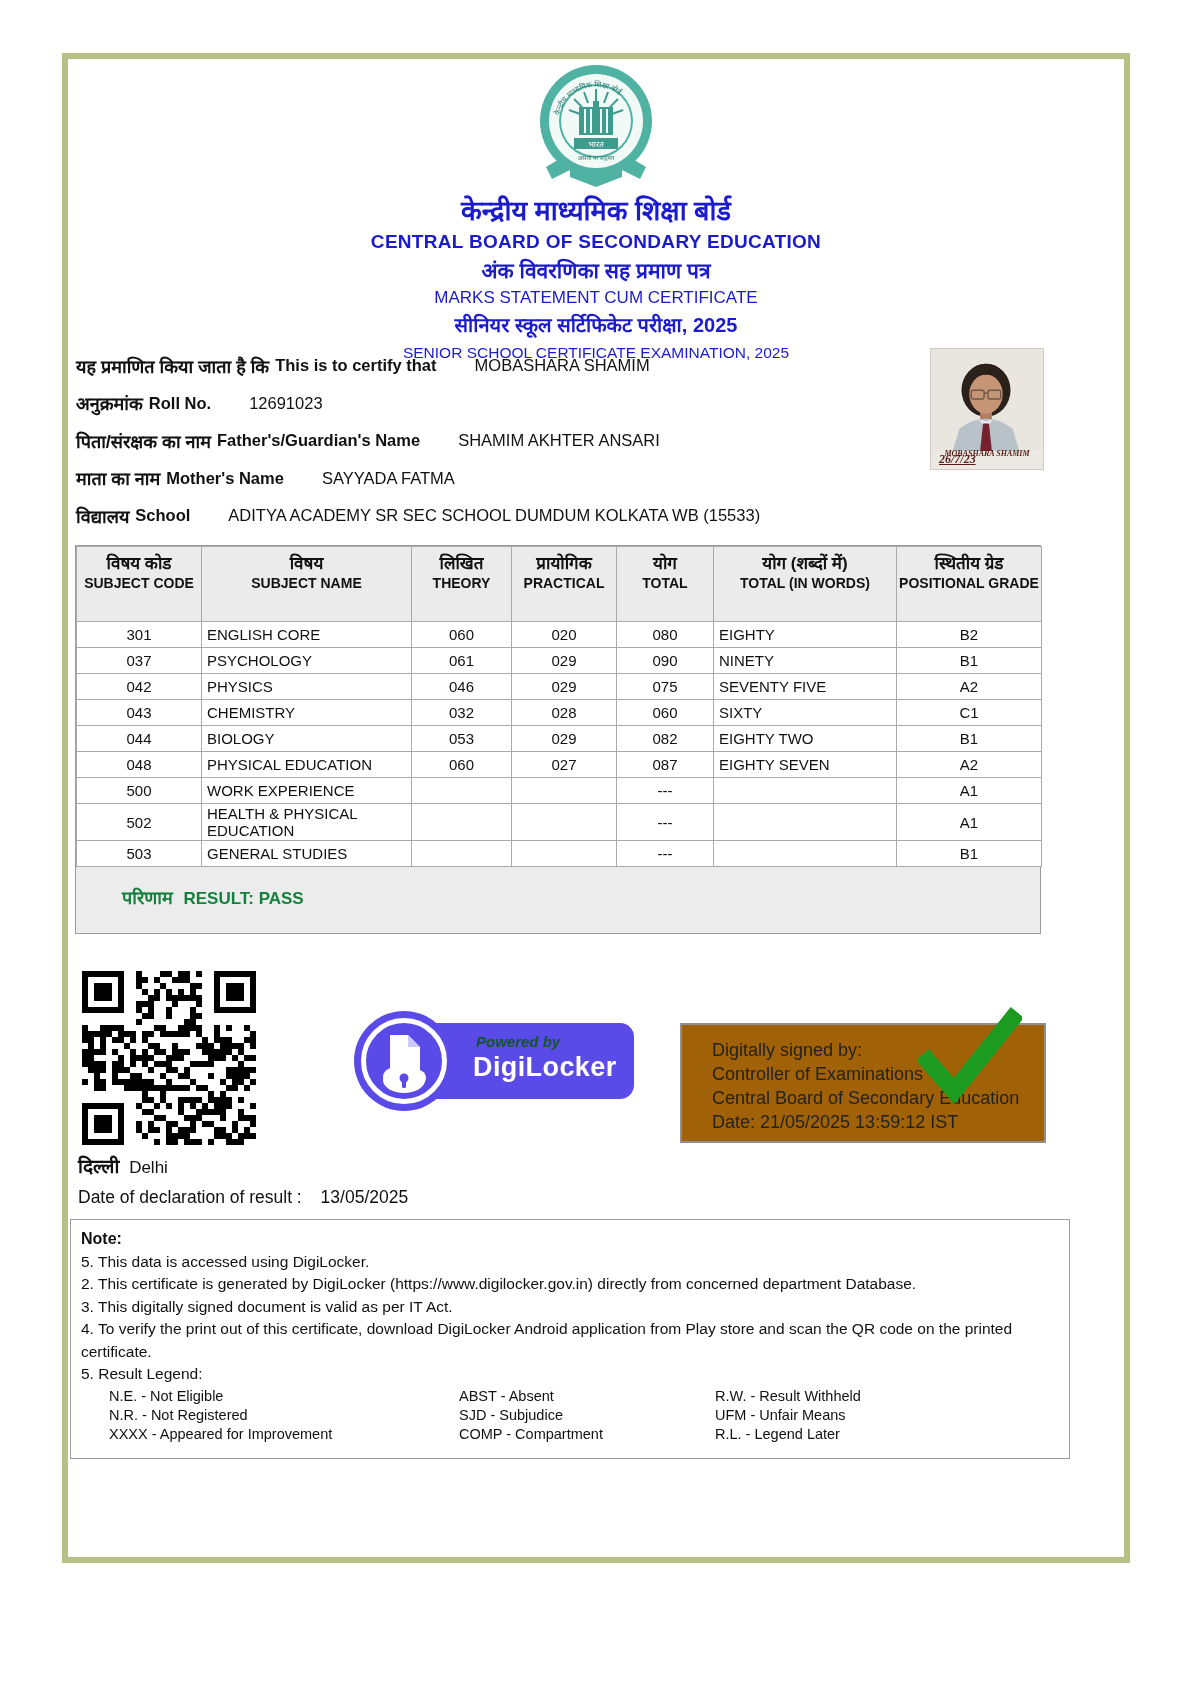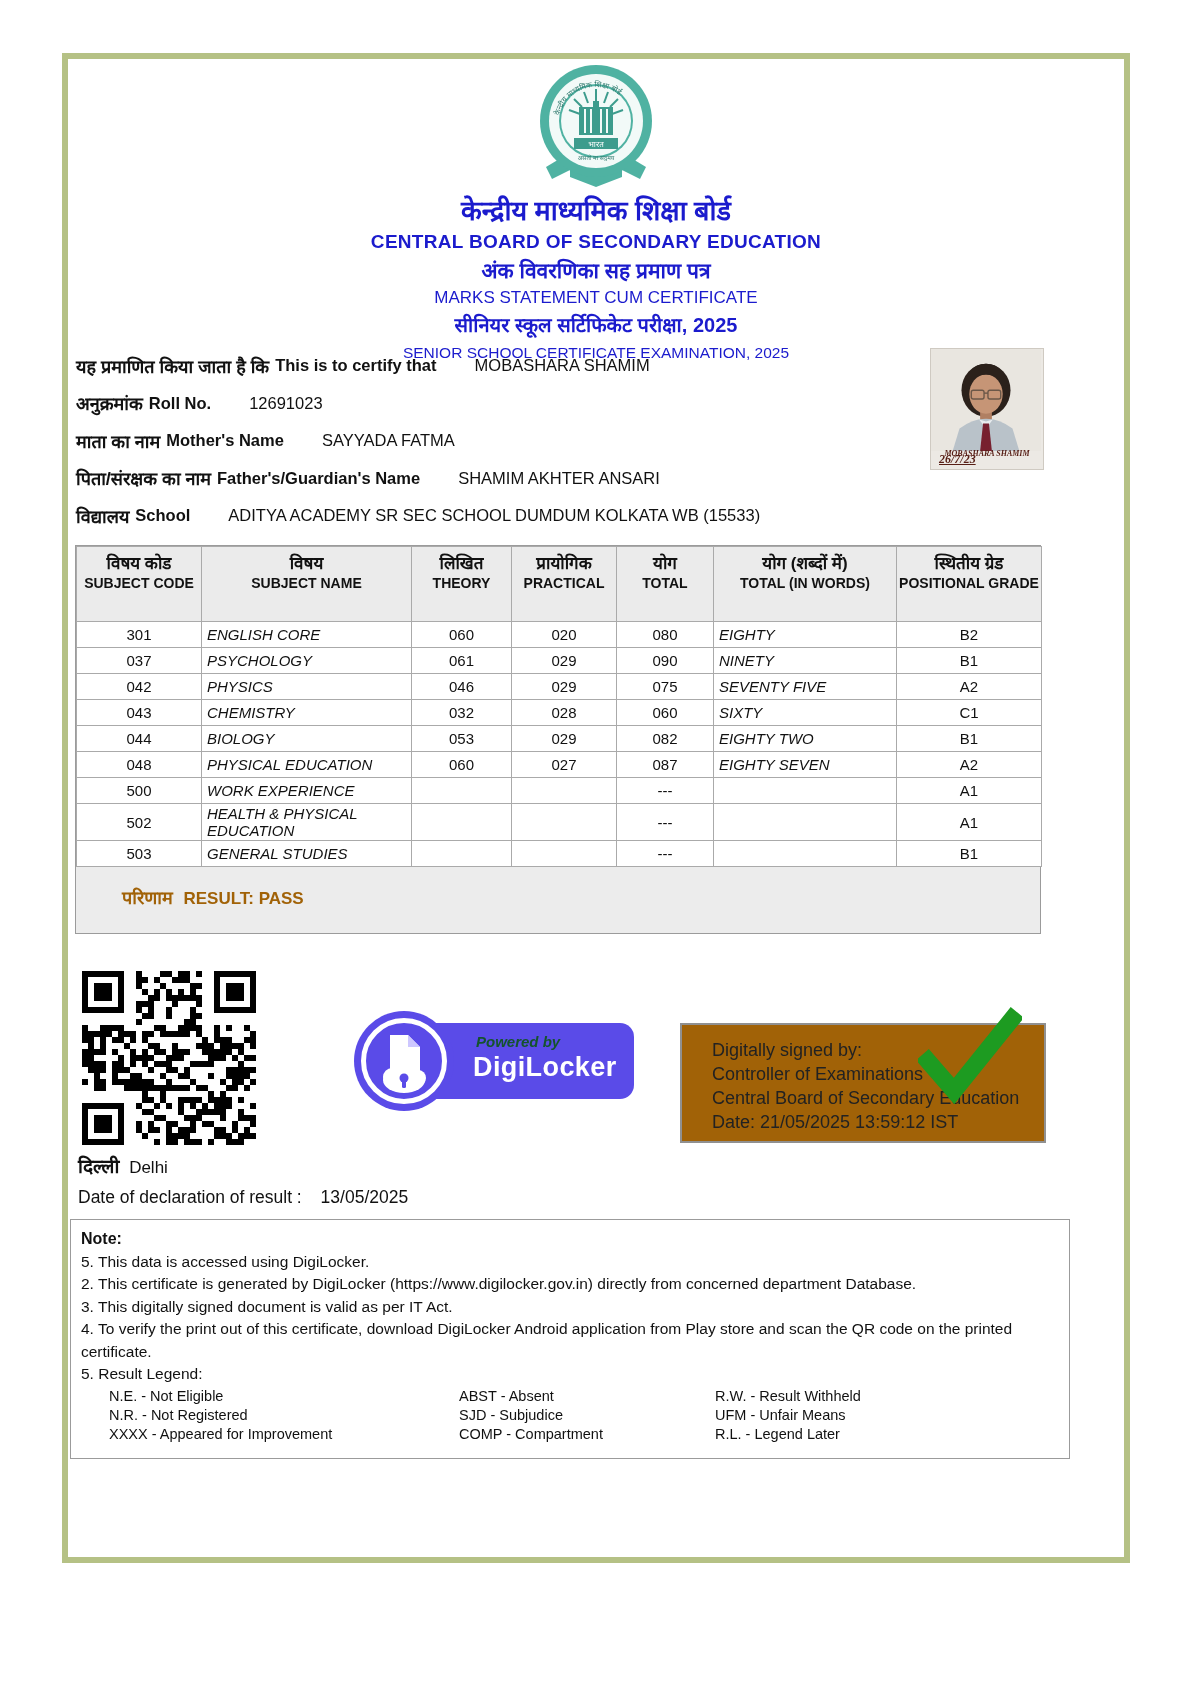--- a/index.html
+++ b/index.html
@@ -39,22 +39,22 @@
   
   .marks-wrap { position:absolute; left:7px; top:486px; width:966px;
                 border:1px solid #9b9b9b; background:#ececec; box-sizing:border-box; }
   table.marks { width:100%; border-collapse:collapse; table-layout:fixed; }
   table.marks th, table.marks td { border:1px solid #aaaaaa; }
   table.marks thead th { background:#ebebeb; padding:4px 2px; vertical-align:top; height:66px; }
   .th-hi { font-size:17px; font-weight:bold; }
   .th-en { font-size:14px; font-weight:bold; margin-top:1px; }
   table.marks td { background:#ffffff; font-size:15px; height:23px; padding:1px 5px; }
   td.ctr { text-align:center; }
-  td.lft { text-align:left;font-style:italic; }
-  .result-band { padding:18px 0 24px 46px; font-size:17px; font-weight:bold; color:#a16207; }
+  td.lft { text-align:left; }
+  .result-band { padding:18px 0 24px 46px; font-size:17px; font-weight:bold; color:#15803d; }
   .result-band .hi { font-size:18px; margin-right:6px; }
   
   .qr { position:absolute; left:14px; top:912px; width:174px; height:174px; }
   .badge { position:absolute; left:286px; top:952px; width:290px; height:100px; }
   .badge-rect { position:absolute; left:58px; top:12px; width:222px; height:76px;
                 background:#5a4be8; border-radius:14px; }
   .badge-circle { position:absolute; left:0; top:0; width:100px; height:100px;
                   background:#5a4be8; border-radius:50%; }
   .badge-circle::after { content:''; position:absolute; left:7px; top:7px; right:7px; bottom:7px;
                          border:5px solid #ffffff; border-radius:50%; }
@@ -135,28 +135,28 @@
       <span class="lbl-hi">यह प्रमाणित किया जाता है कि</span>
       <span class="lbl-en">This is to certify that</span>
       <span class="val">MOBASHARA SHAMIM</span>
     </div>
     <div class="c-row">
       <span class="lbl-hi">अनुक्रमांक</span>
       <span class="lbl-en">Roll No.</span>
       <span class="val">12691023</span>
     </div>
     <div class="c-row">
+      <span class="lbl-hi">पिता/संरक्षक का नाम</span>
+      <span class="lbl-en">Father's/Guardian's Name</span>
+      <span class="val">SHAMIM AKHTER ANSARI</span>
+    </div>
+    <div class="c-row">
       <span class="lbl-hi">माता का नाम</span>
       <span class="lbl-en">Mother's Name</span>
       <span class="val">SAYYADA FATMA</span>
-    </div>
-    <div class="c-row">
-      <span class="lbl-hi">पिता/संरक्षक का नाम</span>
-      <span class="lbl-en">Father's/Guardian's Name</span>
-      <span class="val">SHAMIM AKHTER ANSARI</span>
     </div>
     <div class="c-row">
       <span class="lbl-hi">विद्यालय</span>
       <span class="lbl-en">School</span>
       <span class="val">ADITYA ACADEMY SR SEC SCHOOL DUMDUM KOLKATA WB (15533)</span>
     </div>
   </div>
 
   <div class="photo">
     <svg viewBox="0 0 112 104" width="110" height="102">

